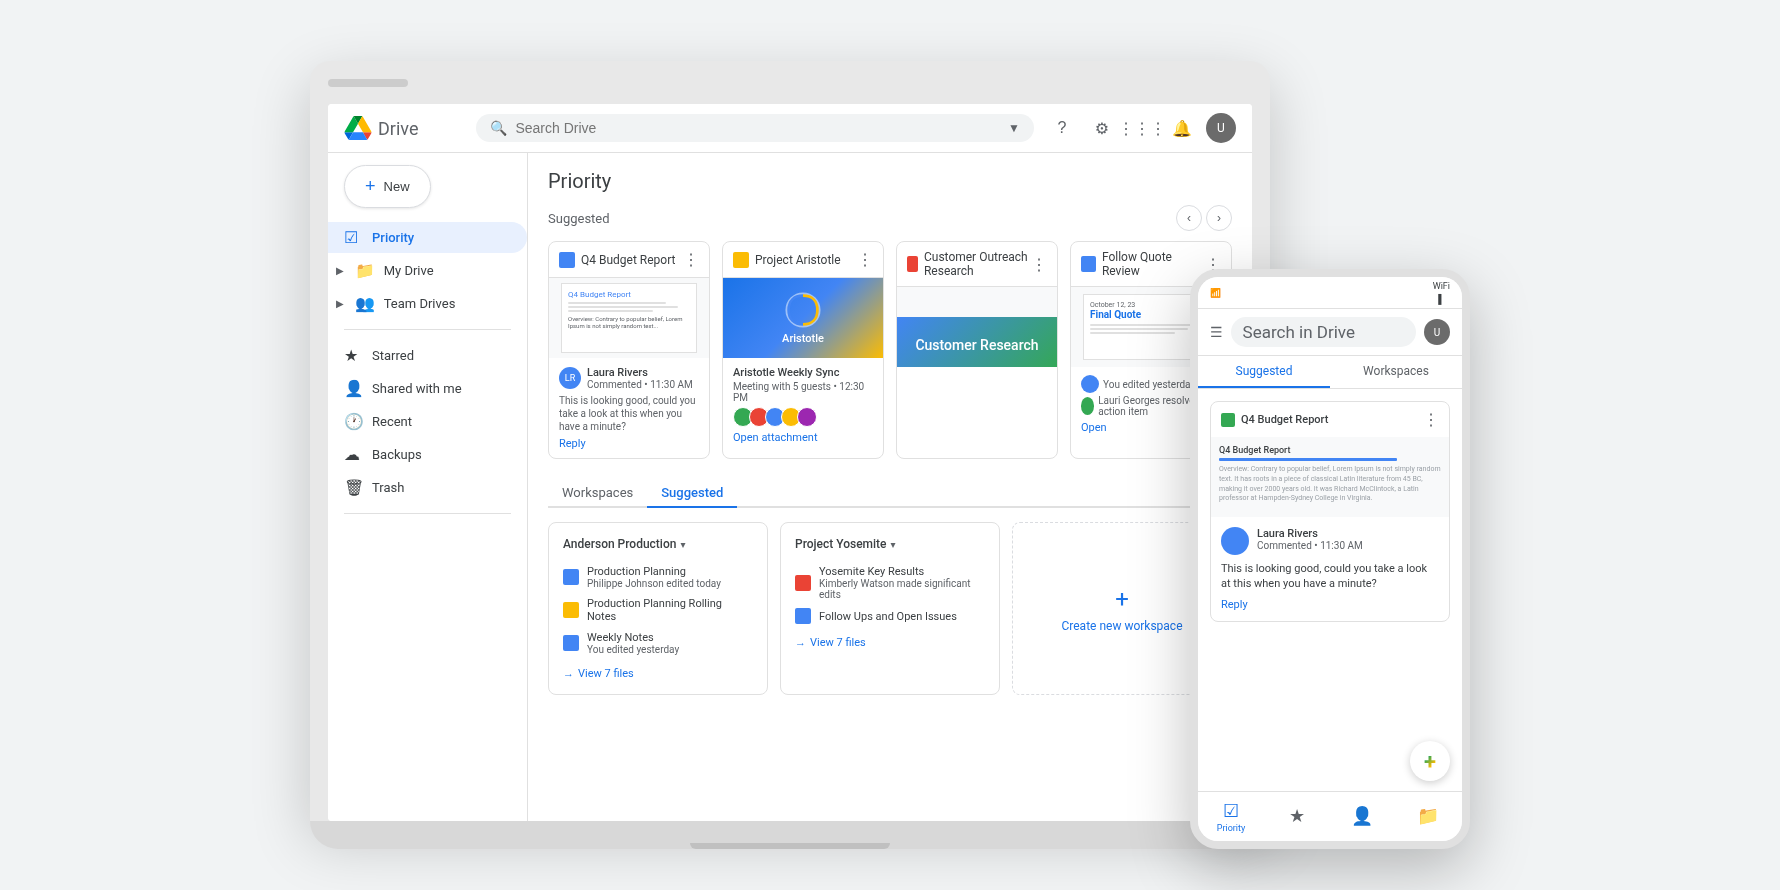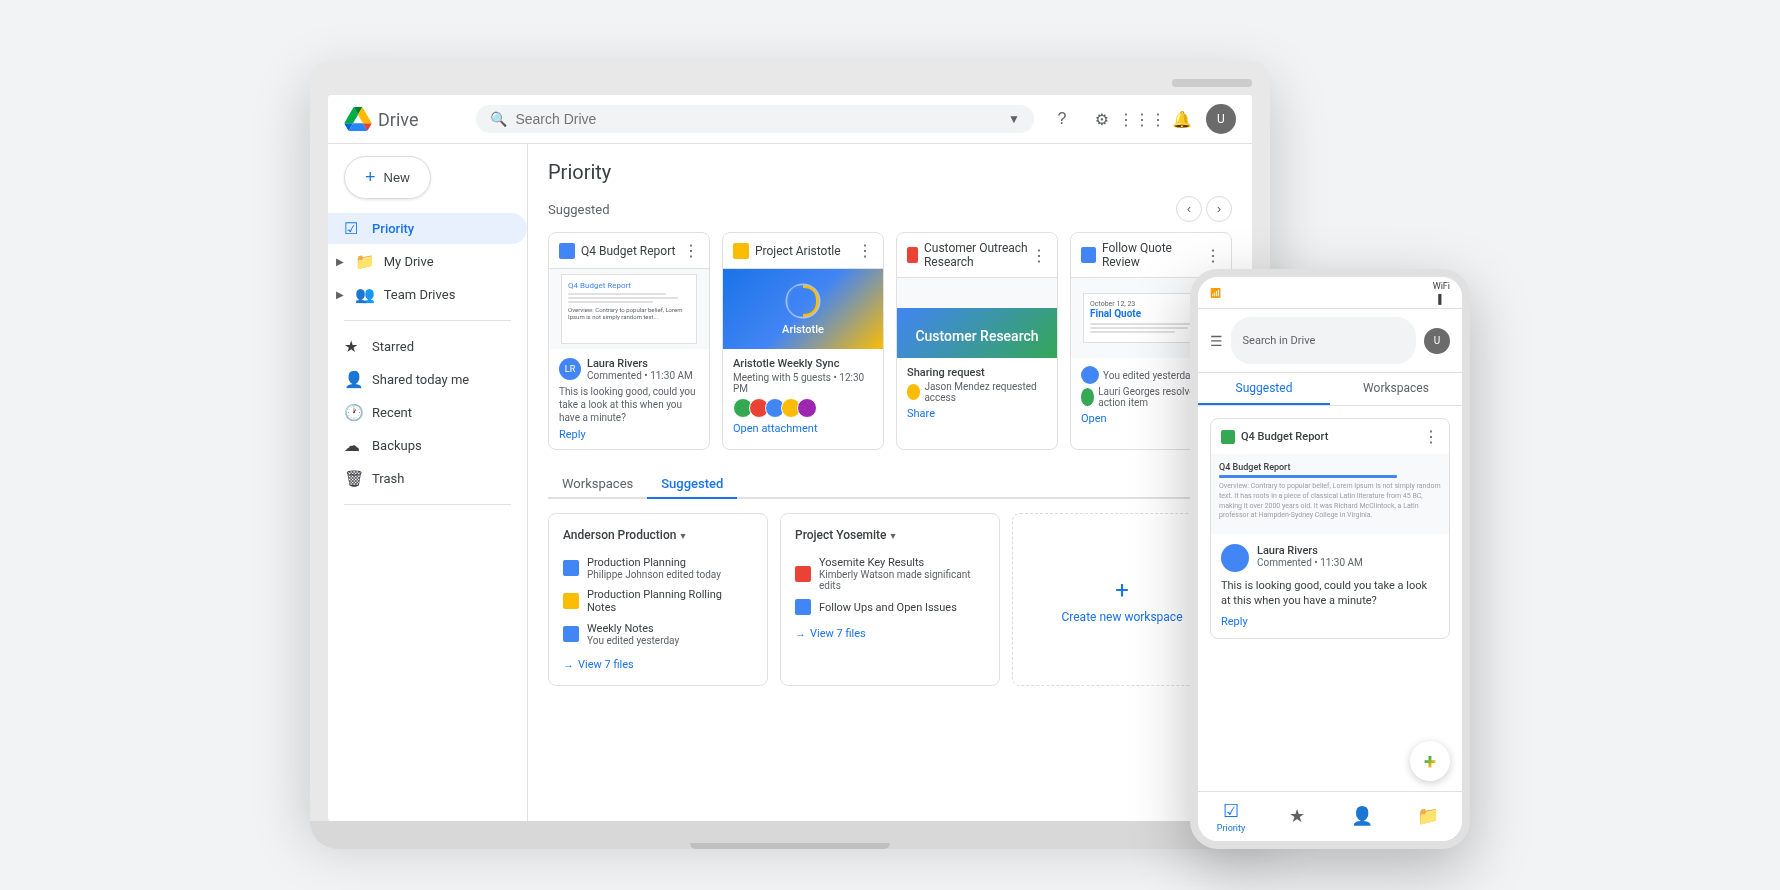--- a/index.html
+++ b/index.html
@@ -17,23 +17,24 @@
     
     .laptop-shell {
       position: relative;
       width: 960px;
       height: 760px;
       background: #e8e8e8;
       border-radius: 20px 20px 0 0;
       box-shadow: 0 20px 60px rgba(0,0,0,0.2);
       display: flex;
       flex-direction: column;
-      align-items: flex-end;
+      align-items: flex-start;
       padding: 18px 18px 0;
       margin-top: 20px;
+      gap: 9px;
     }
     .laptop-notch {
       width: 80px;
       height: 8px;
       background: #ccc;
       border-radius: 4px;
       margin-bottom: 8px;
     }
     .laptop-screen {
       width: 100%;
@@ -300,21 +301,21 @@
       height: 56px;
       background: linear-gradient(135deg, #4285f4, #34a853);
       display: flex;
       align-items: center;
       justify-content: center;
       margin-top: 36px;
     }
     .customer-text { color: #fff; font-size: 14px; font-weight: 500; }
     .preview-quote {
       width: 85%;
-      height: 50px;
+      height: 66px;
       background: #fff;
       border: 1px solid #e0e0e0;
       padding: 6px;
       overflow: hidden;
     }
     .preview-quote-date { font-size: 7px; color: #5f6368; }
     .preview-quote-title { font-size: 10px; color: #1a73e8; font-weight: bold; }
     .file-card-info {
       padding: 8px 10px;
     }
@@ -469,22 +470,22 @@
       display: flex;
       align-items: center;
       gap: 8px;
       border-bottom: 1px solid #e0e0e0;
     }
     .phone-menu { font-size: 14px; color: #5f6368; }
     .phone-search-bar {
       flex: 1;
       background: #f1f3f4;
       border-radius: 20px;
-      padding: 17px 12px;
-      font-size: 11px;
+      padding: 5px 12px;
+      font-size: 17px;
       color: #5f6368;
     }
     .phone-avatar {
       width: 26px; height: 26px;
       border-radius: 50%;
       background: #6b6b6b;
       display: flex; align-items: center; justify-content: center;
       color: #fff; font-size: 10px;
     }
     .phone-tabs {
@@ -669,21 +670,21 @@
             </div>
 
             <div class="sidebar-divider"></div>
 
             <div class="sidebar-item">
               <span class="icon">★</span>
               <span>Starred</span>
             </div>
             <div class="sidebar-item">
               <span class="icon">👤</span>
-              <span>Shared today me</span>
+              <span>Shared with me</span>
             </div>
             <div class="sidebar-item">
               <span class="icon">🕐</span>
               <span>Recent</span>
             </div>
             <div class="sidebar-item">
               <span class="icon">☁</span>
               <span>Backups</span>
             </div>
             <div class="sidebar-item">
@@ -775,28 +776,20 @@
                   <div class="file-card-title-row">
                     <div class="file-icon" style="background:#ea4335;width:16px;height:16px;border-radius:2px;"></div>
                     <span class="file-card-name">Customer Outreach Research</span>
                   </div>
                   <button class="more-btn">⋮</button>
                 </div>
                 <div class="file-card-preview">
                   <div class="preview-customer">
                     <span class="customer-text">Customer Research</span>
                   </div>
-                </div>
-                <div class="file-card-info">
-                  <div class="share-text">Sharing request</div>
-                  <div class="share-requester">
-                    <div class="share-requester-dot"></div>
-                    <span>Jason Mendez requested access</span>
-                  </div>
-                  <div class="card-action">Share</div>
                 </div>
               </div>
 
               <div class="file-card">
                 <div class="file-card-header">
                   <div class="file-card-title-row">
                     <div class="file-icon" style="background:#4285f4;width:16px;height:16px;border-radius:2px;"></div>
                     <span class="file-card-name">Follow Quote Review</span>
                   </div>
                   <button class="more-btn">⋮</button>

